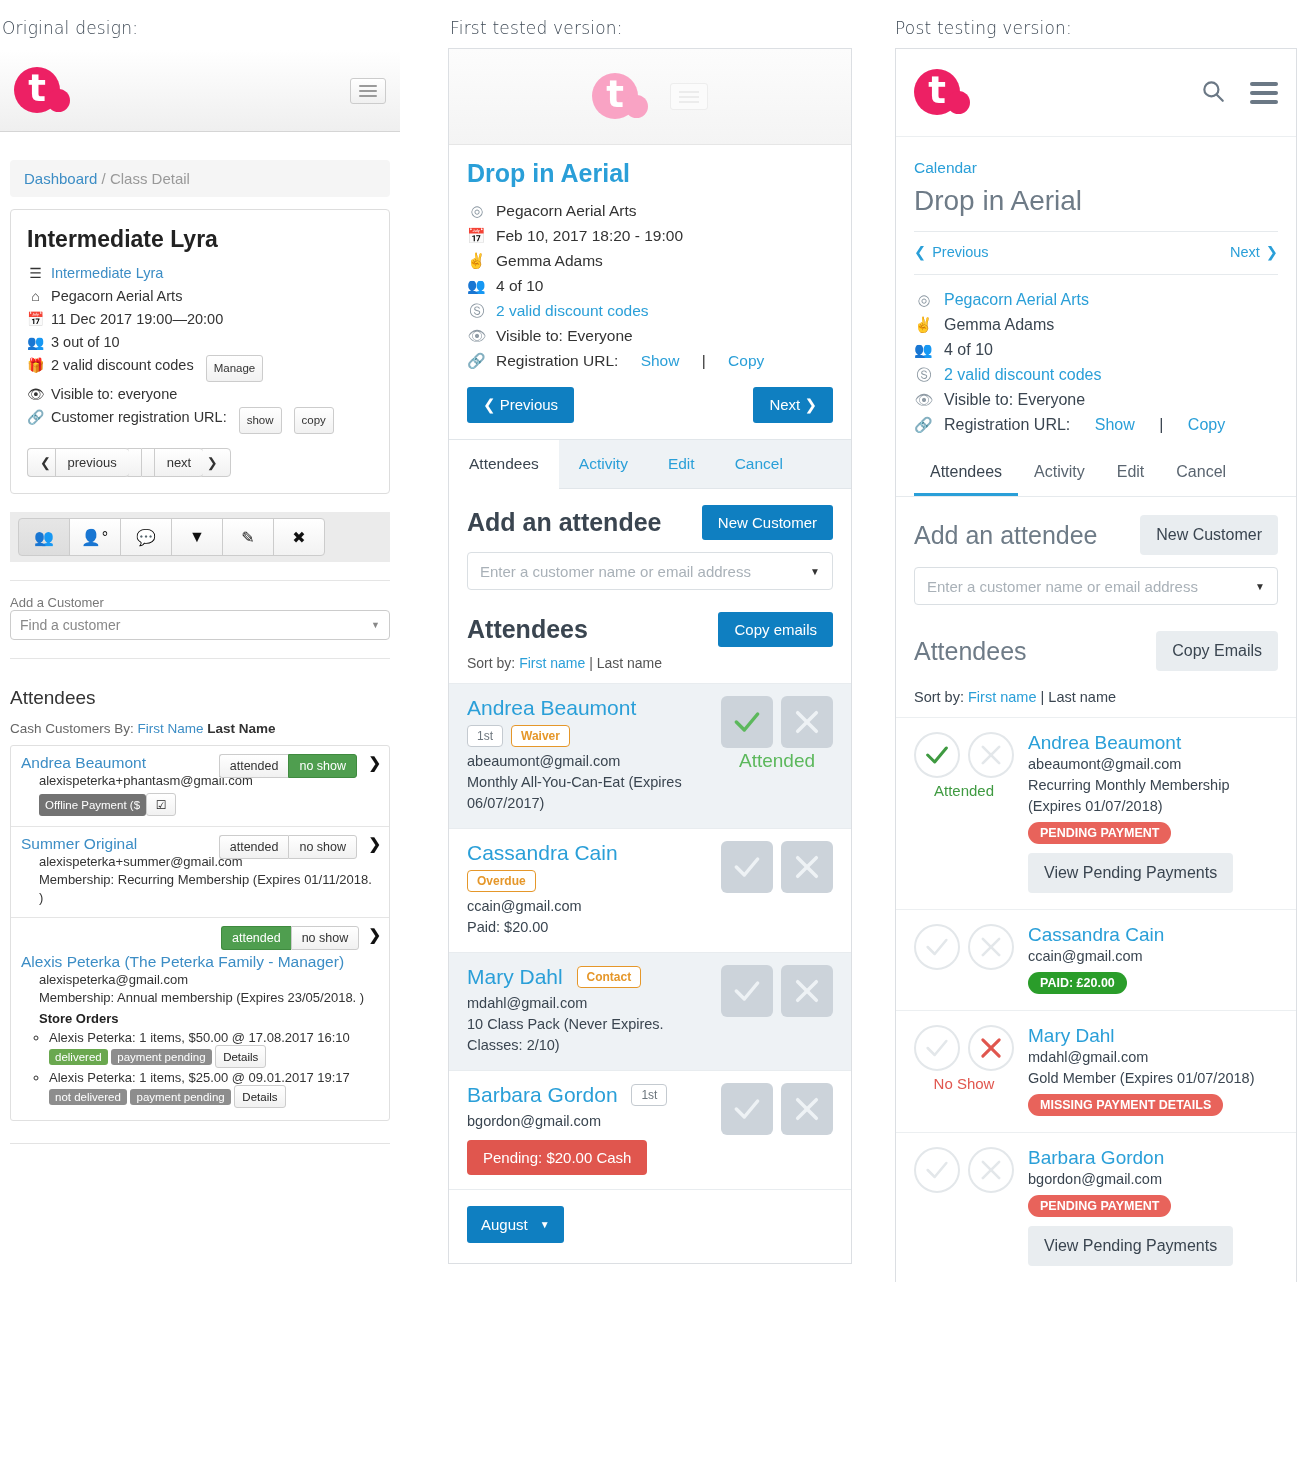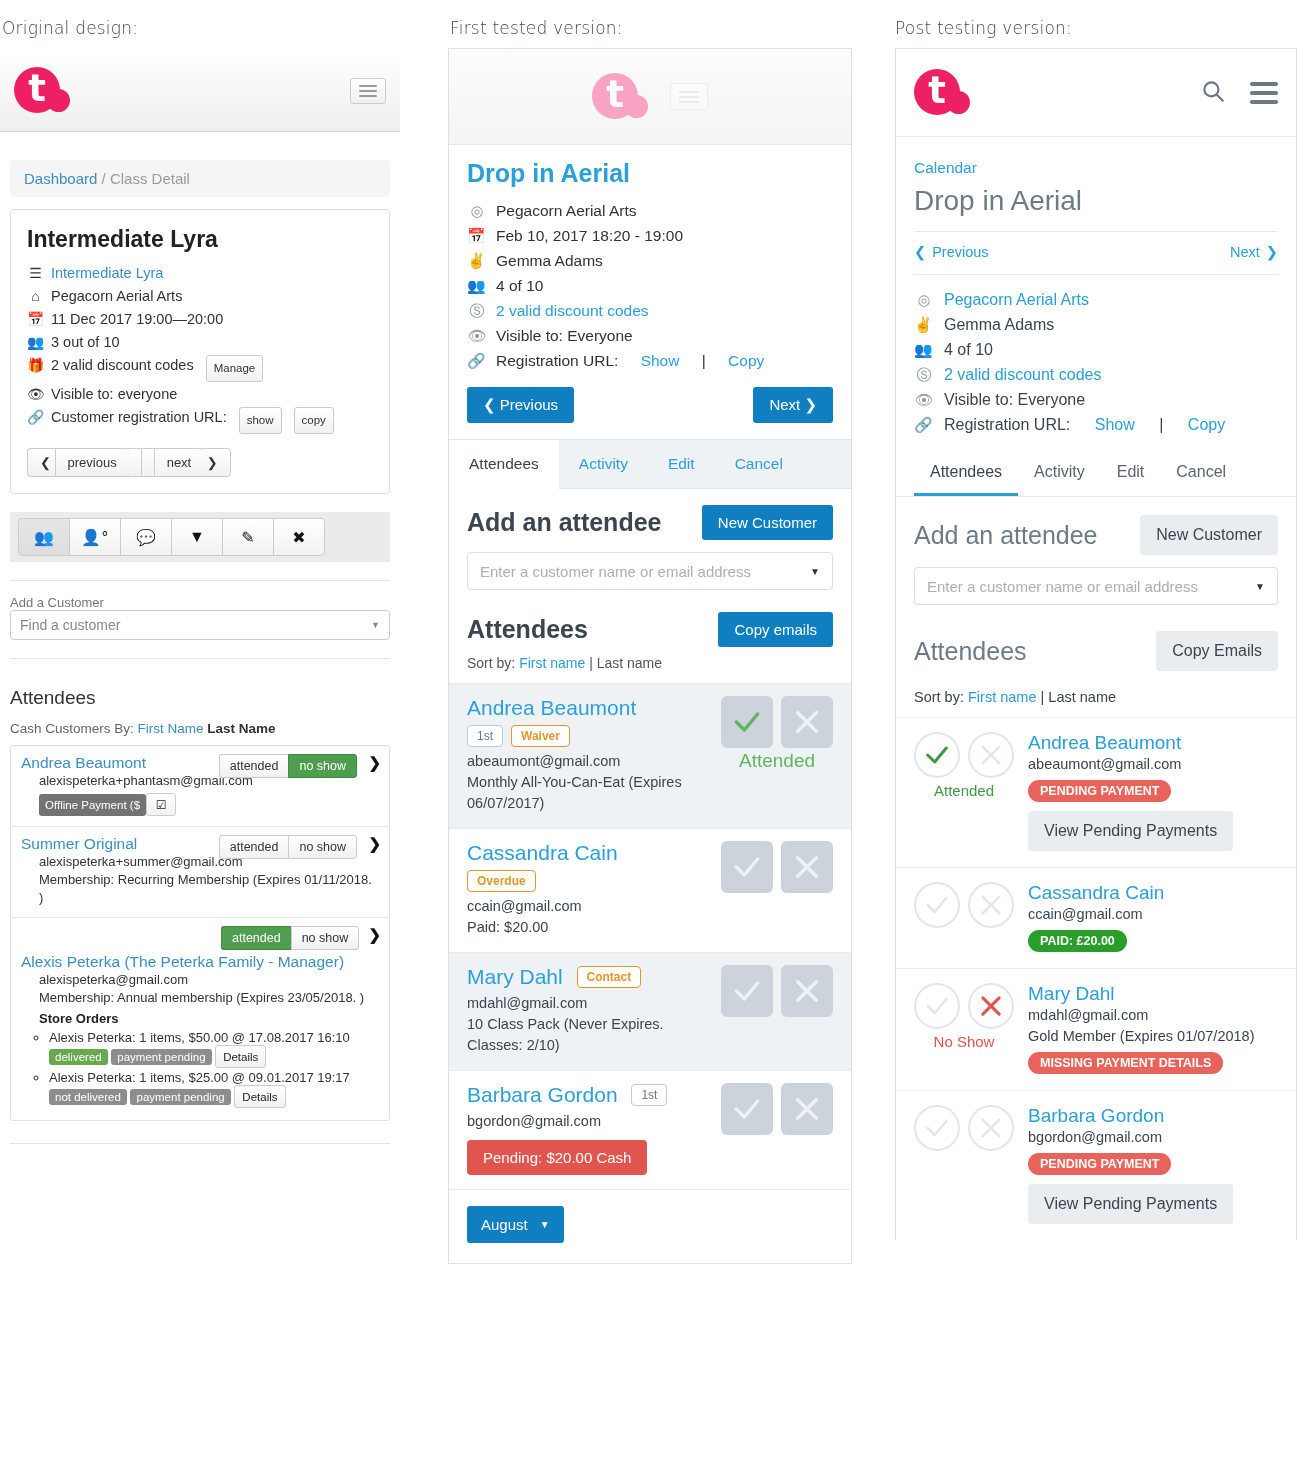--- a/index.html
+++ b/index.html
@@ -746,20 +746,21 @@
                 <line x1="5" y1="5" x2="19" y2="19"></line>
                 <line x1="19" y1="5" x2="5" y2="19"></line>
               </svg>
           </div>
         </div>
         <div class="statelbl att">Attended</div>
       </div>
       <div>
         <div class="aname">Andrea Beaumont</div>
         <div class="adet">abeaumont@gmail.com</div>
+        <div class="adet" style="max-width:212px;">Recurring Monthly Membership (Expires 01/07/2018)</div>
         <div class="pill red">PENDING PAYMENT</div>
         <div class="vpp">
           <button class="greybtn">View Pending Payments</button>
         </div>
       </div>
     </div>
 
     <div class="arow">
       <div>
         <div class="marks">

